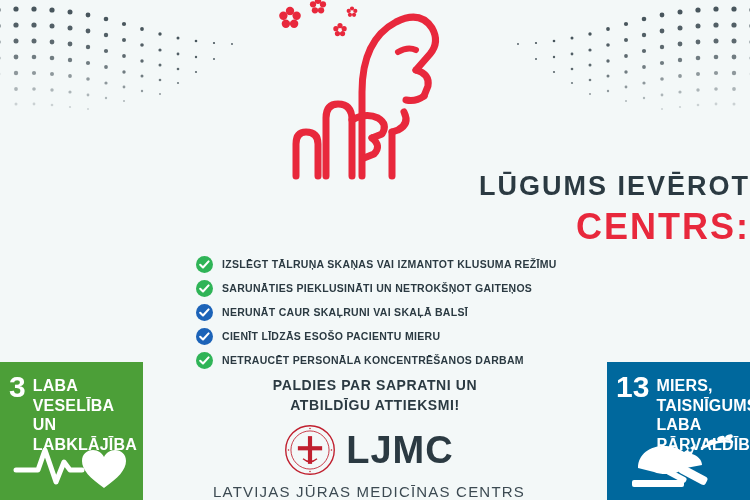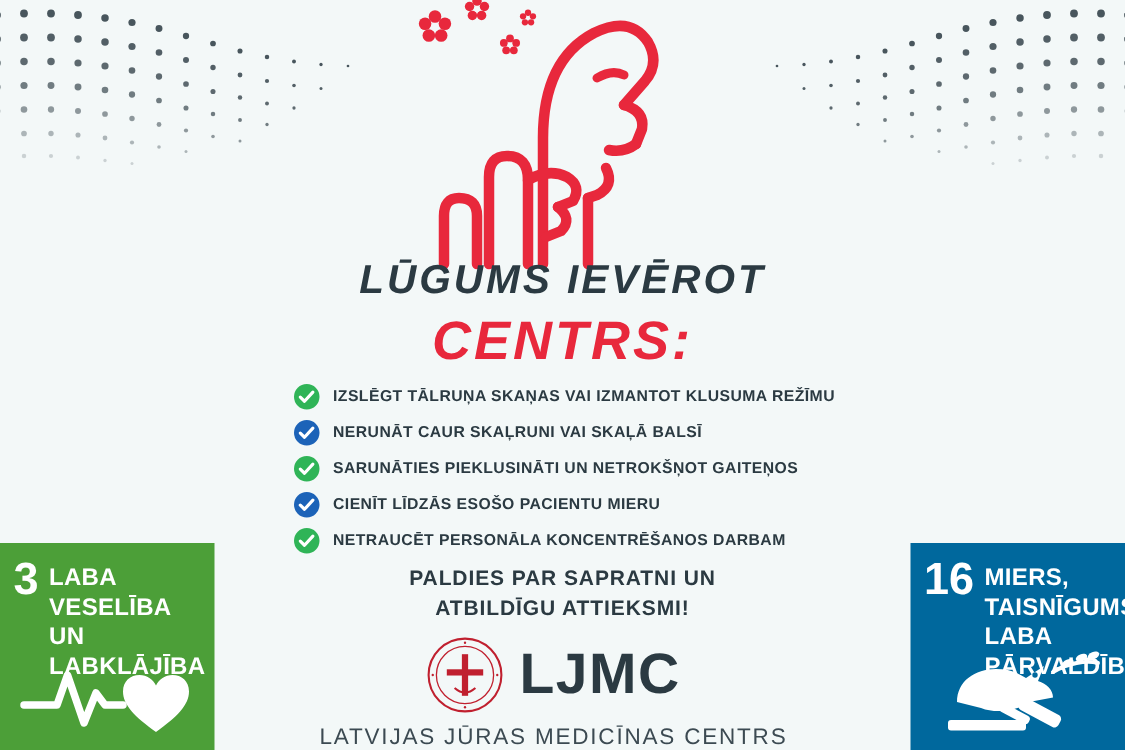--- a/index.html
+++ b/index.html
@@ -40,22 +40,21 @@
     top: 0;
     height: 180px;
   }
 
   
   .headline {
     position: absolute;
     top: 172px;
     left: 0;
     right: 0;
-    text-align: center;
-    font-style: italic;
+    text-align: right;
   }
   .headline .l1 {
     font-size: 27px;
     font-weight: bold;
     letter-spacing: 2px;
     color: #2b3a42;
     line-height: 1.1;
   }
   .headline .l2 {
     margin-top: 6px;
@@ -440,35 +439,35 @@
     <div class="rule">
       <span class="tick green">
         <svg width="17" height="17" viewBox="0 0 17 17">
             <path d="M4.2 8.8 L7 11.5 L12.6 5.4" fill="none" stroke="#ffffff" stroke-width="2.1" stroke-linecap="round" stroke-linejoin="round"></path>
           </svg>
       </span>
       <span class="rule-text">IZSLĒGT TĀLRUŅA SKAŅAS VAI IZMANTOT KLUSUMA REŽĪMU</span>
     </div>
 
     <div class="rule">
+      <span class="tick green">
+        <svg width="17" height="17" viewBox="0 0 17 17">
+            <path d="M4.2 8.8 L7 11.5 L12.6 5.4" fill="none" stroke="#ffffff" stroke-width="2.1" stroke-linecap="round" stroke-linejoin="round"></path>
+          </svg>
+      </span>
+      <span class="rule-text">SARUNĀTIES PIEKLUSINĀTI UN NETROKŠŅOT GAITEŅOS</span>
+    </div>
+
+    <div class="rule">
       <span class="tick blue">
         <svg width="17" height="17" viewBox="0 0 17 17">
             <path d="M4.2 8.8 L7 11.5 L12.6 5.4" fill="none" stroke="#ffffff" stroke-width="2.1" stroke-linecap="round" stroke-linejoin="round"></path>
           </svg>
       </span>
       <span class="rule-text">NERUNĀT CAUR SKAĻRUNI VAI SKAĻĀ BALSĪ</span>
-    </div>
-
-    <div class="rule">
-      <span class="tick green">
-        <svg width="17" height="17" viewBox="0 0 17 17">
-            <path d="M4.2 8.8 L7 11.5 L12.6 5.4" fill="none" stroke="#ffffff" stroke-width="2.1" stroke-linecap="round" stroke-linejoin="round"></path>
-          </svg>
-      </span>
-      <span class="rule-text">SARUNĀTIES PIEKLUSINĀTI UN NETROKŠŅOT GAITEŅOS</span>
     </div>
 
     <div class="rule">
       <span class="tick blue">
         <svg width="17" height="17" viewBox="0 0 17 17">
             <path d="M4.2 8.8 L7 11.5 L12.6 5.4" fill="none" stroke="#ffffff" stroke-width="2.1" stroke-linecap="round" stroke-linejoin="round"></path>
           </svg>
       </span>
       <span class="rule-text">CIENĪT LĪDZĀS ESOŠO PACIENTU MIERU</span>
     </div>
@@ -523,21 +522,21 @@
     <div class="sdg-icon">
       <svg width="120" height="62" viewBox="0 0 120 62">
         <path d="M4 38 H26 L33 18 L44 50 L52 30 L58 38 H70" fill="none" stroke="#ffffff" stroke-width="5" stroke-linecap="round" stroke-linejoin="round"></path>
         <path d="M92 56 C78 46 70 38 70 29 C70 22 75 18 81 18 C86 18 90 21 92 25 C94 21 98 18 103 18 C109 18 114 22 114 29 C114 38 106 46 92 56 Z" fill="#ffffff"></path>
       </svg>
     </div>
   </div>
 
   <div class="sdg sdg-right">
     <div class="sdg-head">
-      <div class="sdg-num">16</div>
+      <div class="sdg-num">13</div>
       <div class="sdg-title">
         <div>MIERS, TAISNĪGUMS,</div>
         <div>LABA PĀRVALDĪBA</div>
       </div>
     </div>
     <div class="sdg-icon">
       <svg width="126" height="70" viewBox="0 0 126 70">
 
         <path d="M22 44 C22 30 34 22 48 22 C56 22 62 24 68 28 L80 20 L76 30 C82 32 86 36 86 41 L70 44 C62 50 48 52 38 48 Z" fill="#ffffff"></path>
         <circle cx="74" cy="26" r="1.8" fill="#00689d"></circle>

